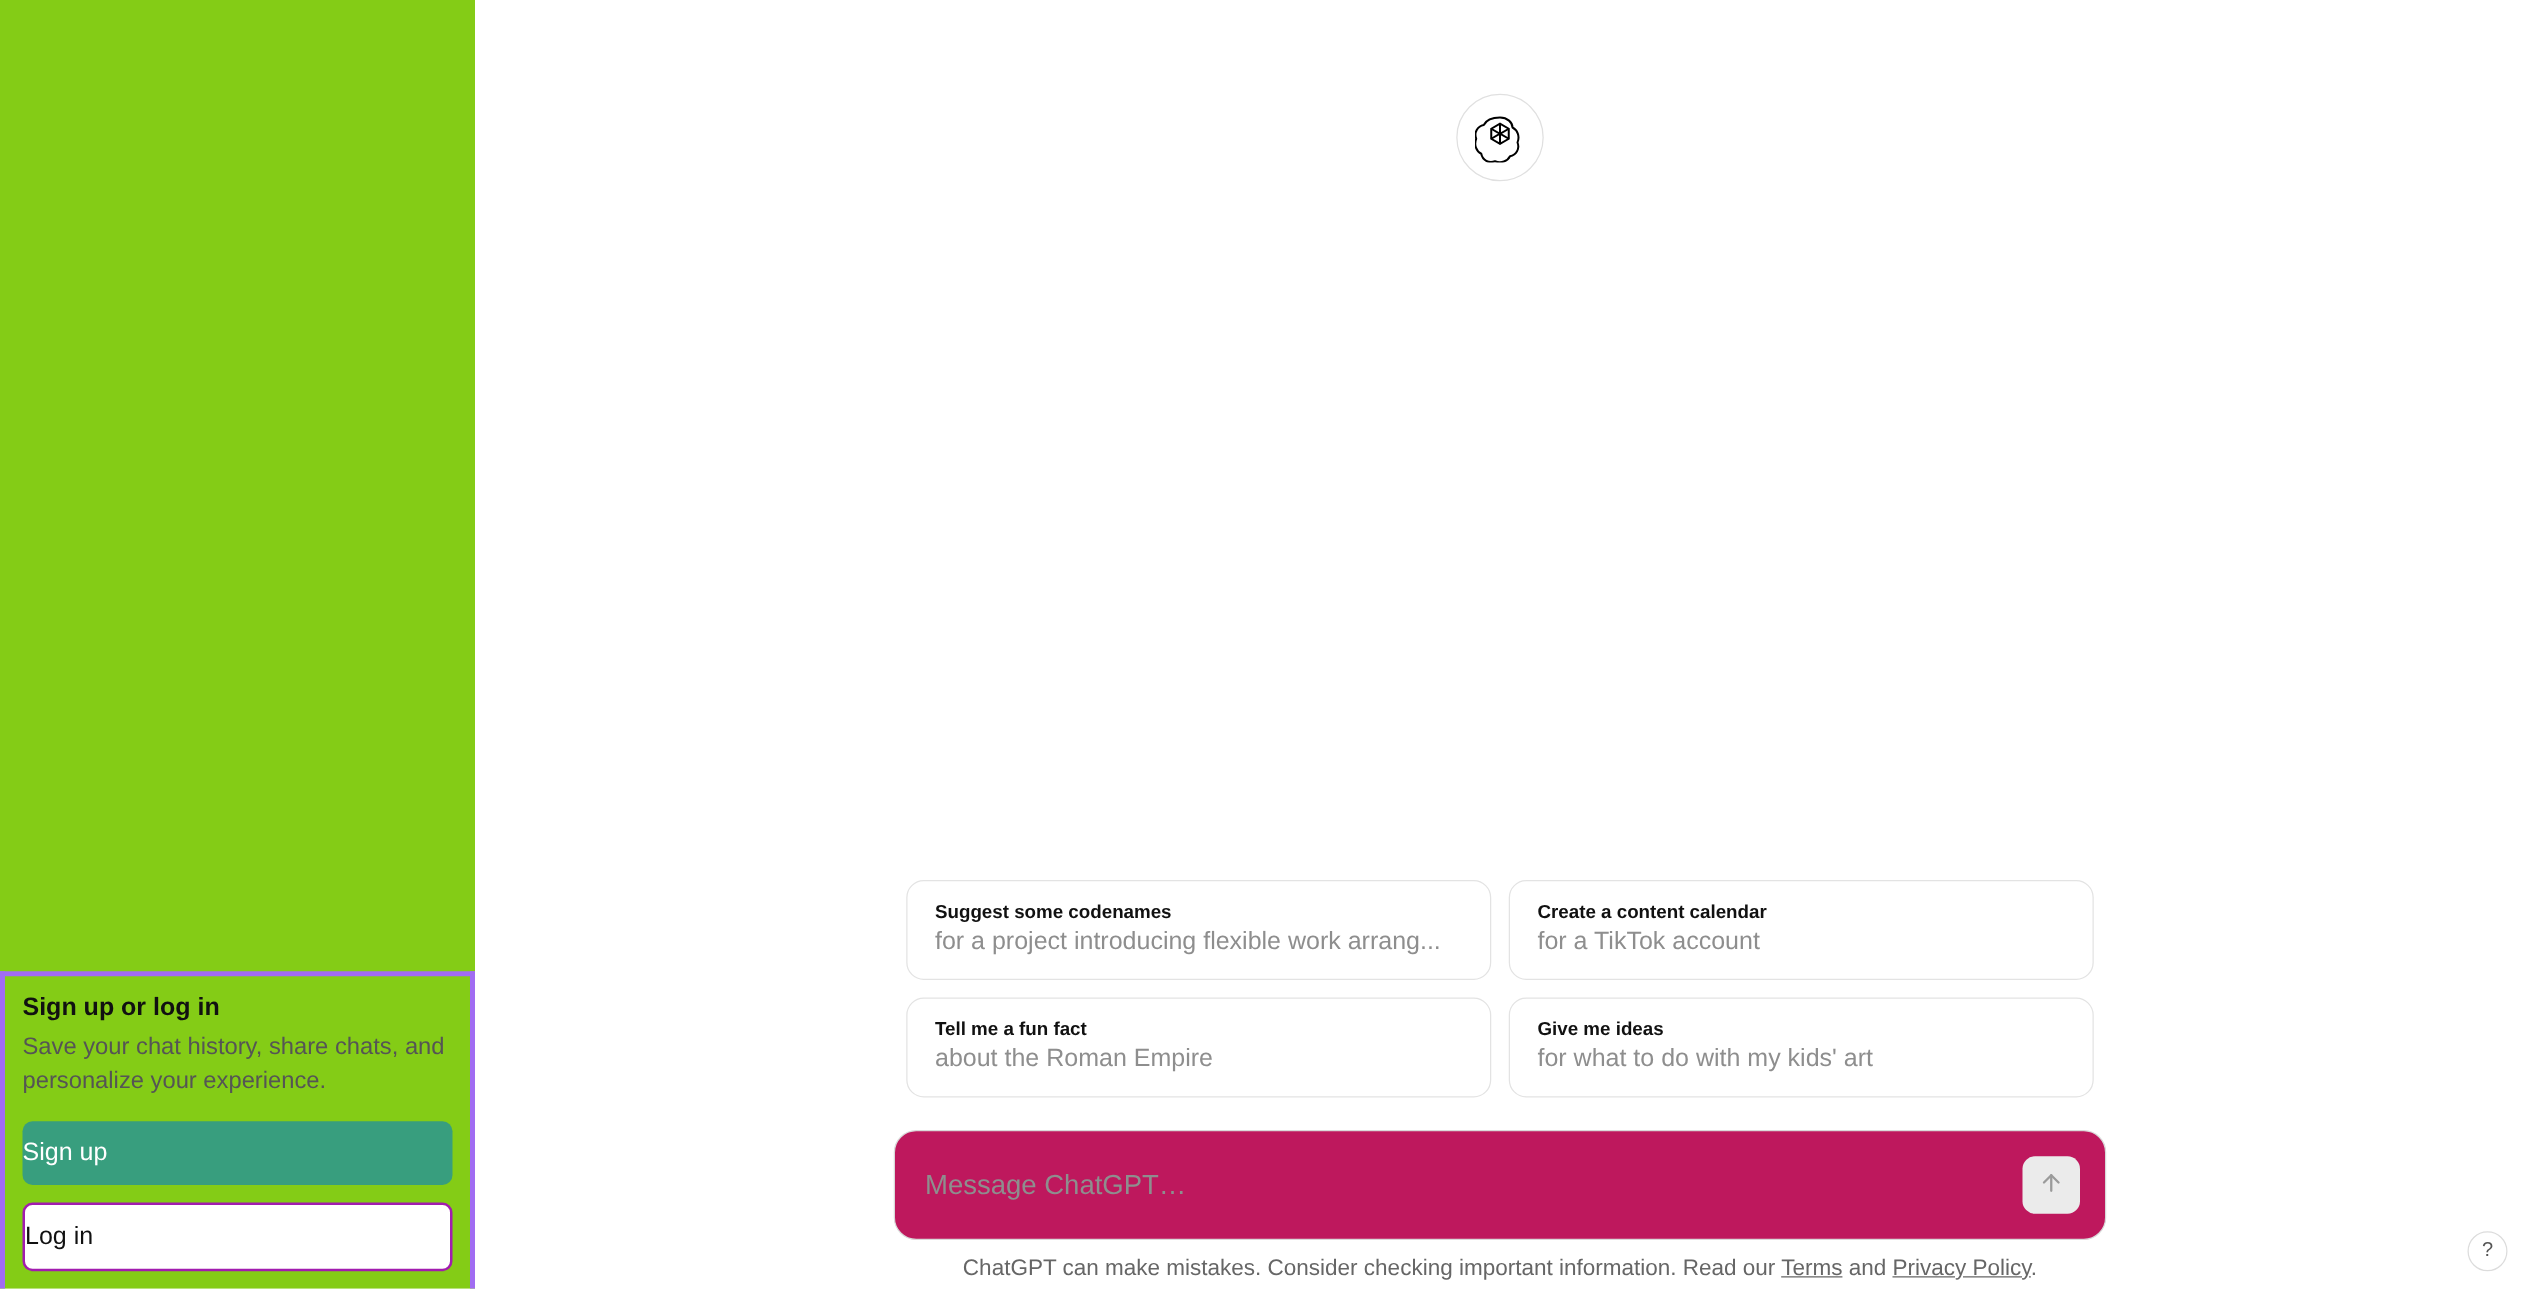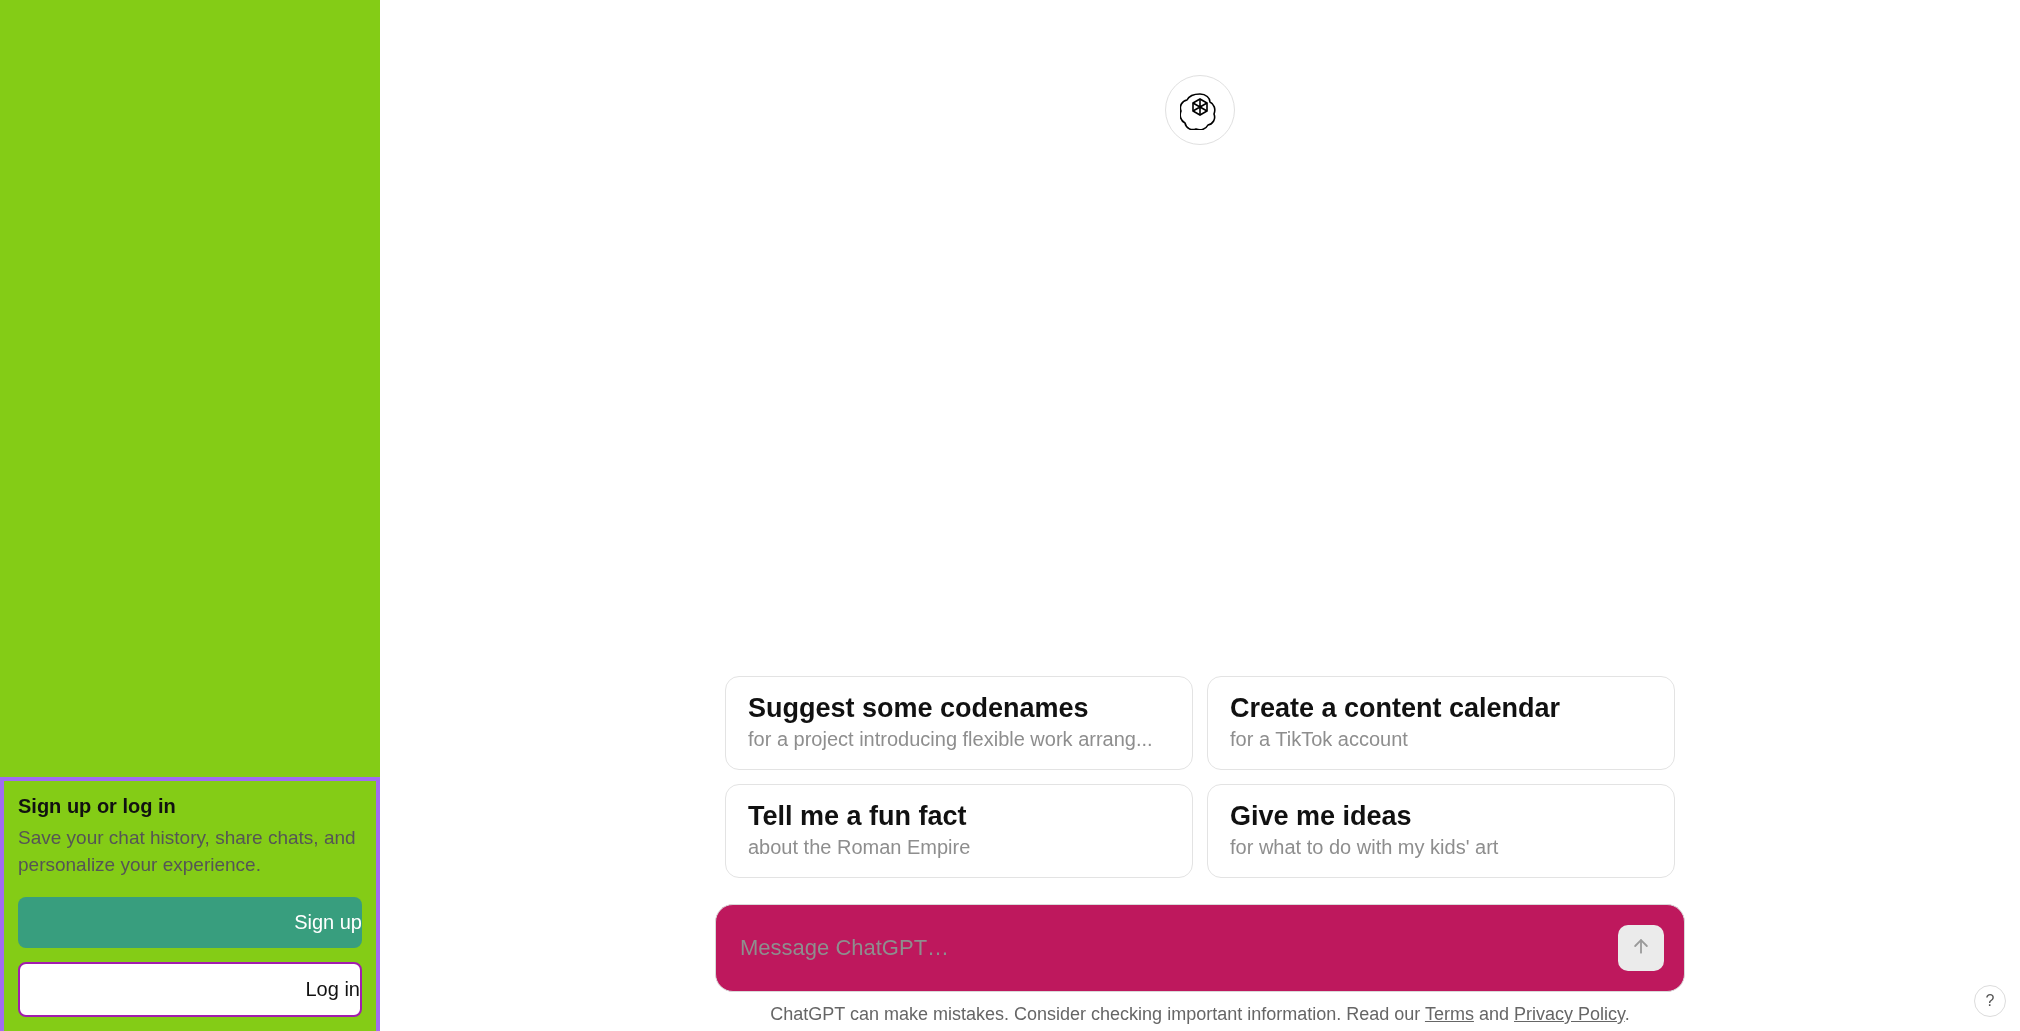--- a/index.html
+++ b/index.html
@@ -45,21 +45,21 @@
   }
   .auth-sub {
     font-size: 19px;
     color: #555;
     line-height: 1.45;
     margin-bottom: 18px;
   }
   .btn {
     display: block;
     width: 100%;
-    text-align: right;
+    text-align: left;
     border-radius: 8px;
     font-size: 20px;
     font-weight: 500;
     padding: 14px 0;
     cursor: pointer;
     border: none;
   }
   .btn-primary {
     background: #389e7e;
     color: #fff;
@@ -138,21 +138,21 @@
   }
   .suggestion {
     border: 1px solid #e3e3e3;
     border-radius: 14px;
     padding: 16px 22px 18px;
     cursor: pointer;
     background: #fff;
     text-align: left;
   }
   .suggestion .title {
-    font-size: 27px;
+    font-size: 15px;
     font-weight: 600;
     color: #111;
     margin-bottom: 4px;
     white-space: nowrap;
     overflow: hidden;
     text-overflow: ellipsis;
   }
   .suggestion .subtitle {
     font-size: 20px;
     color: #8e8e8e;

